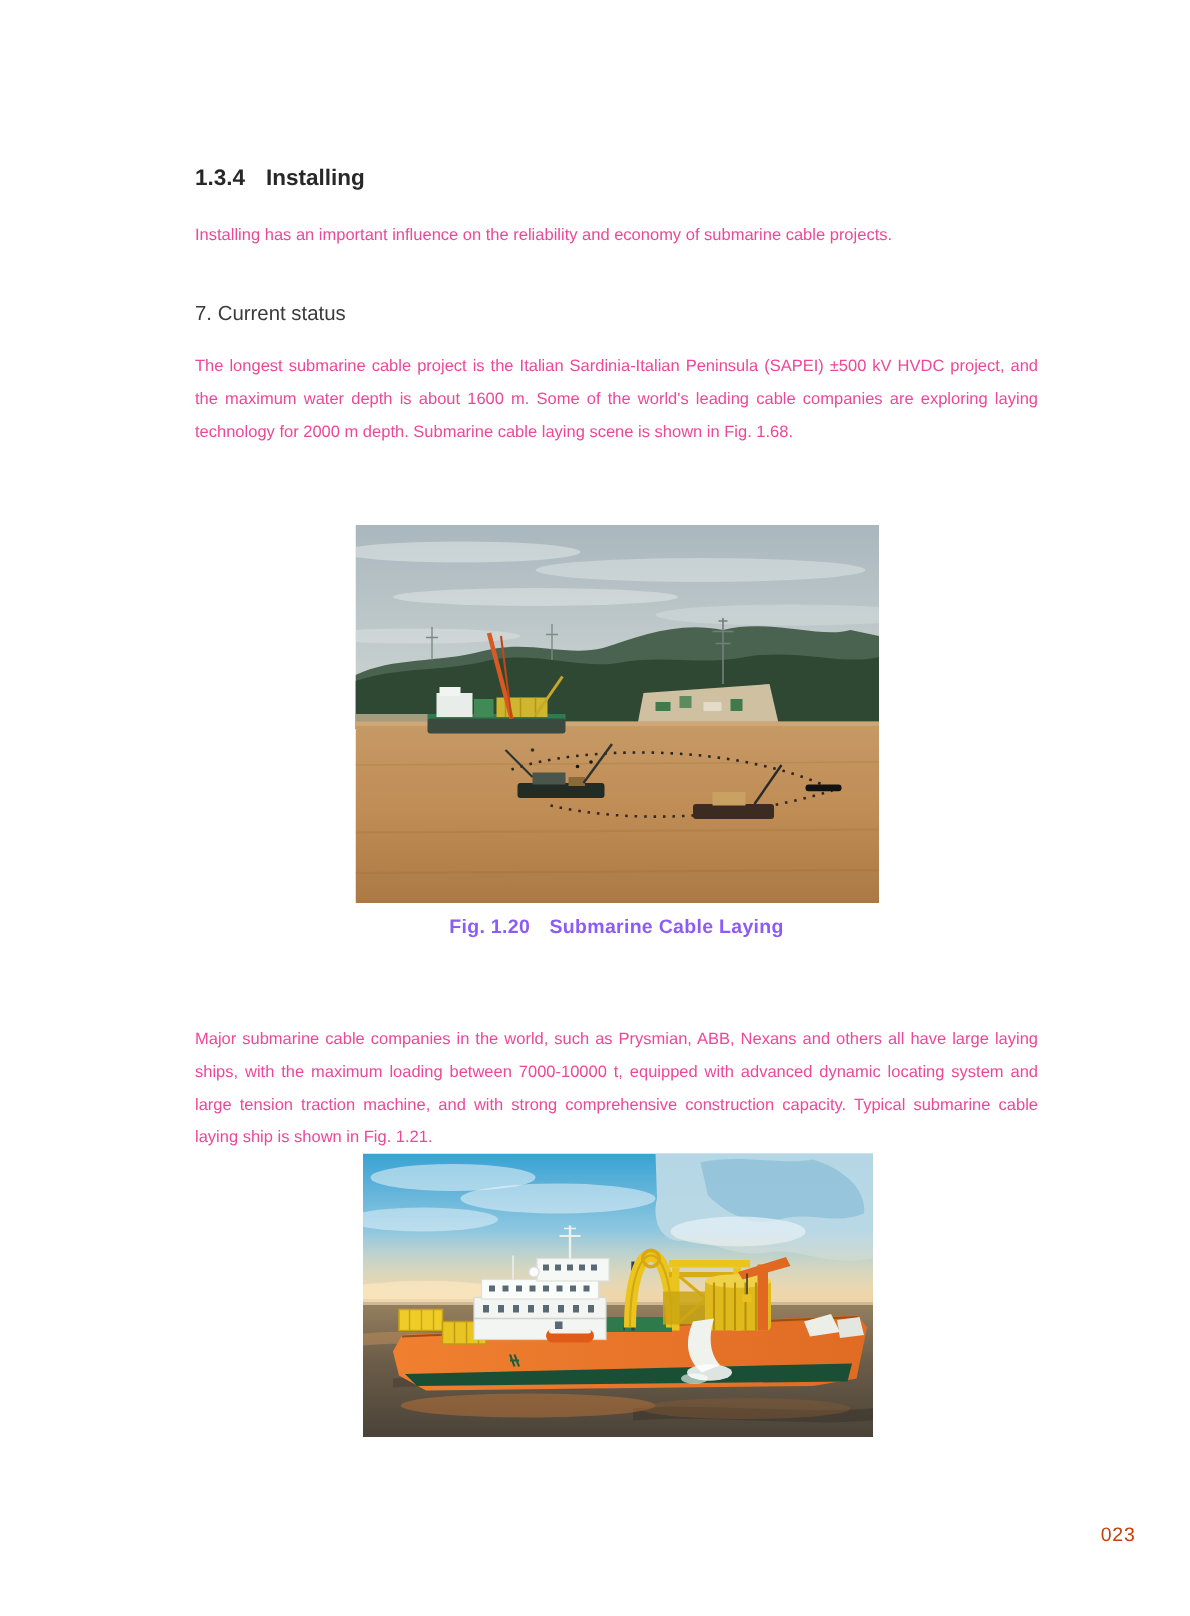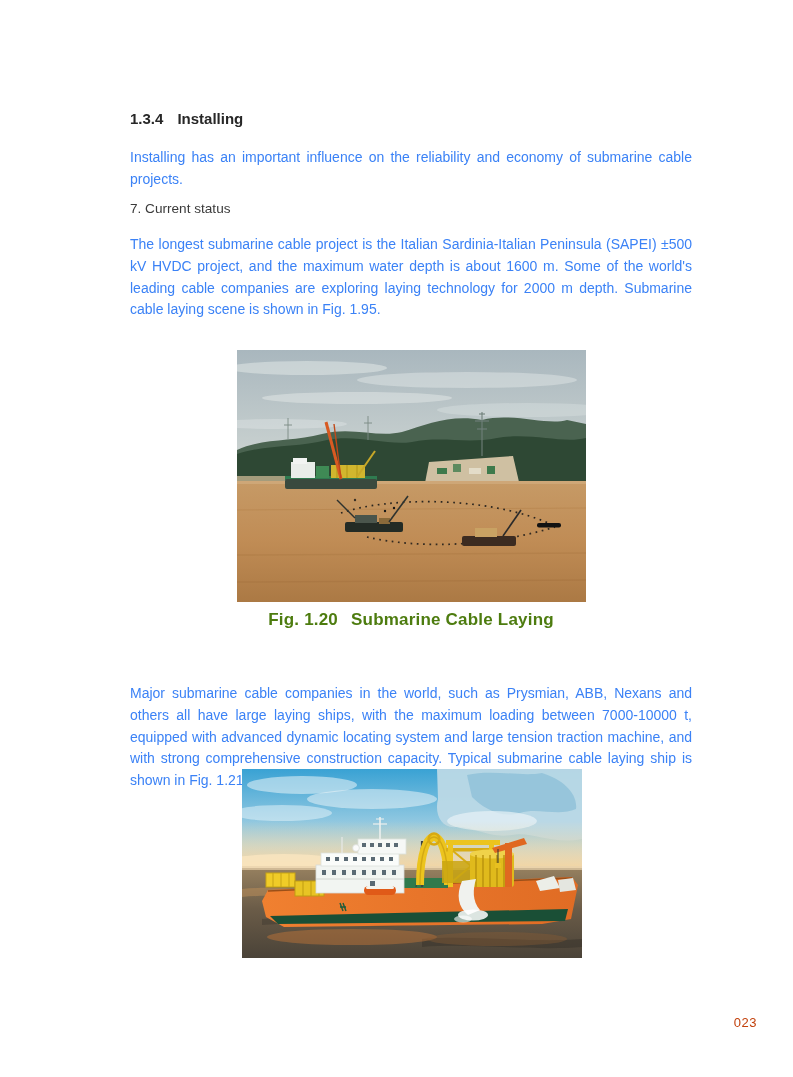--- a/index.html
+++ b/index.html
@@ -12,35 +12,35 @@
     overflow:hidden;
   }
   .abs{position:absolute;}
   .col{left:130px;width:562px;}
   .heading{
     top:110px;
     font-size:15px;font-weight:bold;color:#272727;
   }
   .heading .num{margin-right:14px;}
   .bodytext{
-    font-size:14px;line-height:21.8px;
+    font-size:11px;line-height:21.8px;
     text-align:justify;
-    color:#3b82f6;
+    color:#ec4899;
   }
   .p1{top:147px;}
   .subhead{top:201px;font-size:13.6px;color:#3a3a3a;}
   .p2{top:234px;}
   .p3{top:683px;}
   .figure{line-height:0;}
   .fig1{left:237px;top:350px;width:349px;height:252px;}
   .fig2{left:242px;top:769px;width:340px;height:189px;}
   .caption{
     text-align:center;
-    font-size:17px;font-weight:bold;
-    color:#4d7c0f;
+    font-size:13px;font-weight:bold;
+    color:#8b5cf6;
     letter-spacing:0.2px;
   }
   .cap1{top:610px;}
   .cap2{top:972px;}
   .caption .cap-label{margin-right:13px;}
   .pagenum{
     top:1015px;right:36px;
     font-size:13px;color:#c2410c;letter-spacing:0.5px;
   }
   svg{display:block;}
@@ -51,21 +51,21 @@
 <div class="page">
 
   <div class="abs col heading">
     <span class="num">1.3.4</span><span>Installing</span>
   </div>
 
   <div class="abs col bodytext p1">Installing has an important influence on the reliability and economy of submarine cable projects.</div>
 
   <div class="abs col subhead">7. Current status</div>
 
-  <div class="abs col bodytext p2">The longest submarine cable project is the Italian Sardinia-Italian Peninsula (SAPEI) ±500 kV HVDC project, and the maximum water depth is about 1600 m. Some of the world's leading cable companies are exploring laying technology for 2000 m depth. Submarine cable laying scene is shown in Fig. 1.95.</div>
+  <div class="abs col bodytext p2">The longest submarine cable project is the Italian Sardinia-Italian Peninsula (SAPEI) ±500 kV HVDC project, and the maximum water depth is about 1600 m. Some of the world's leading cable companies are exploring laying technology for 2000 m depth. Submarine cable laying scene is shown in Fig. 1.68.</div>
 
   <div class="abs figure fig1">
     <svg width="349" height="252" viewBox="0 0 349 252" preserveAspectRatio="none">
       <defs>
         <linearGradient id="sky1" x1="0" y1="0" x2="0" y2="1">
           <stop offset="0" stop-color="#a9b7be"></stop>
           <stop offset="0.65" stop-color="#c4cdcd"></stop>
           <stop offset="1" stop-color="#d6dad4"></stop>
         </linearGradient>
         <linearGradient id="water1" x1="0" y1="0" x2="0" y2="1">

